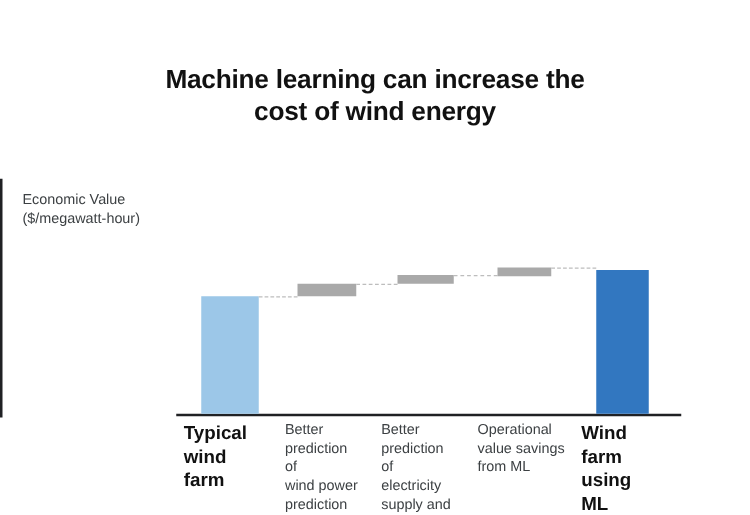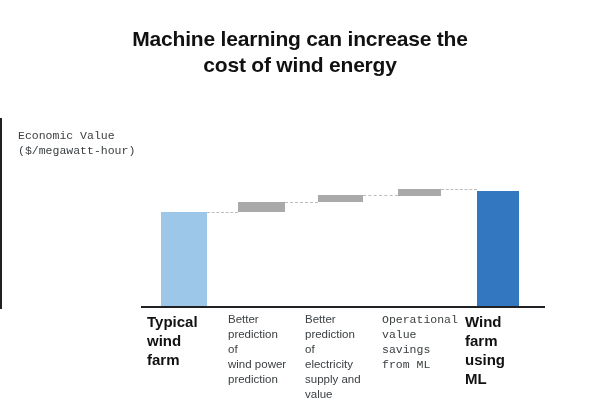--- a/index.html
+++ b/index.html
@@ -1,34 +1,34 @@
 <!DOCTYPE html>
 <html><head>
 <meta charset="utf-8">
 <style>
   html,body{margin:0;padding:0;}
   body{
     width:600px;height:412px;background:#ffffff;
     font-family:"Liberation Sans", sans-serif;
     color:#202124;overflow:hidden;position:relative;
   }
-  #chart-root{position:absolute;inset:0;}
+  #chart-root{position:absolute;inset:0;margin-top:25px;}
 
   
   .chart-title{
     position:absolute;left:0;top:26px;width:600px;
     text-align:center;font-size:21px;font-weight:bold;
     line-height:26px;letter-spacing:-0.2px;color:#111111;
   }
   .chart-title .tline{display:block;}
 
   
   .axis-label{
     position:absolute;left:18px;top:128px;width:125px;
-    font-size:11.5px;line-height:15px;color:#3c4043;font-weight:normal;font-family:Liberation Mono, monospace;
+    font-size:11.5px;line-height:15px;color:#3c4043;font-weight:normal;
   }
   .axis-label .aline{display:block;}
 
   
   .plot{position:absolute;left:141px;top:118px;width:404px;height:190px;}
   .y-axis{
     position:absolute;left:0px;top:118px;width:2px;height:191px;
     background:#202124;
   }
   .x-axis{
@@ -115,21 +115,21 @@
 
     <div class="cat" style="left:164px; width:68px;">
       <span>Better</span><br>
       <span>prediction</span><br>
       <span>of</span><br>
       <span>electricity</span><br>
       <span>supply and</span><br>
       <span>value</span>
     </div>
 
-    <div class="cat" style="left:241px; width:78px;font-family:Liberation Mono, monospace;">
+    <div class="cat" style="left:241px; width:78px;">
       <span>Operational</span><br>
       <span>value savings</span><br>
       <span>from ML</span>
     </div>
 
     <div class="cat emph" style="left:324px; width:66px;">
       <span>Wind</span><br>
       <span>farm</span><br>
       <span>using</span><br>
       <span>ML</span>

